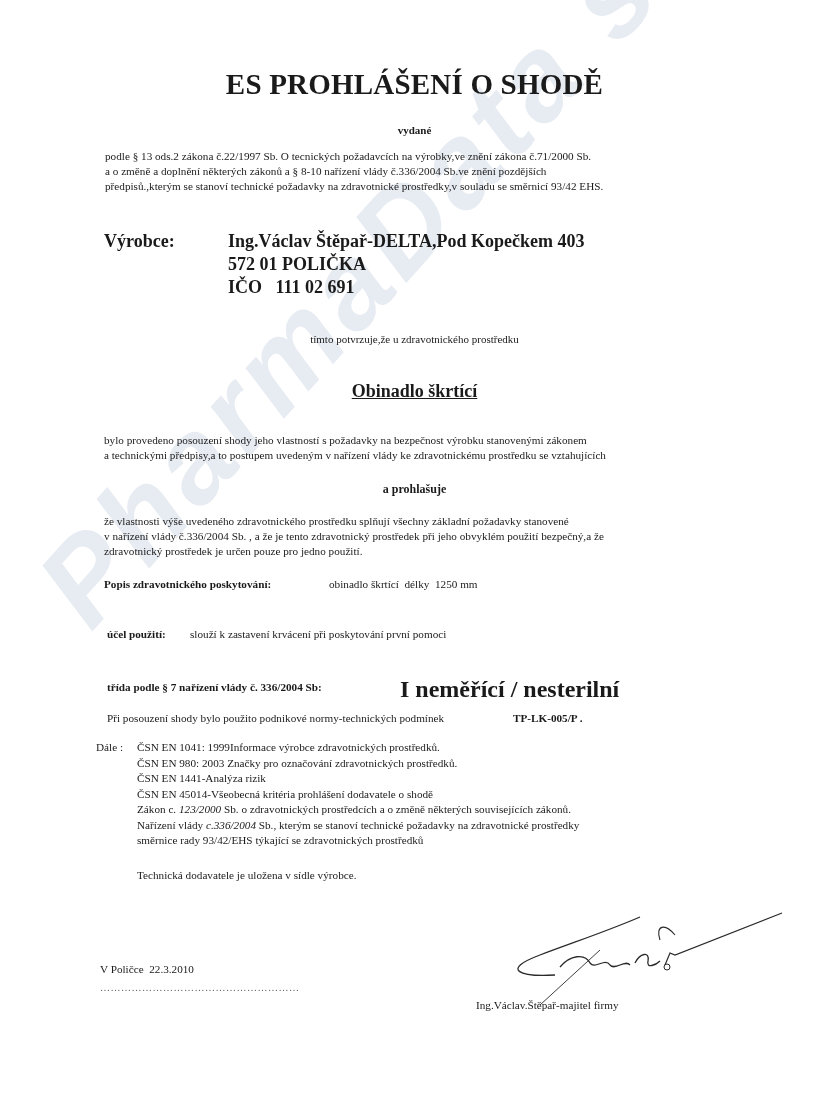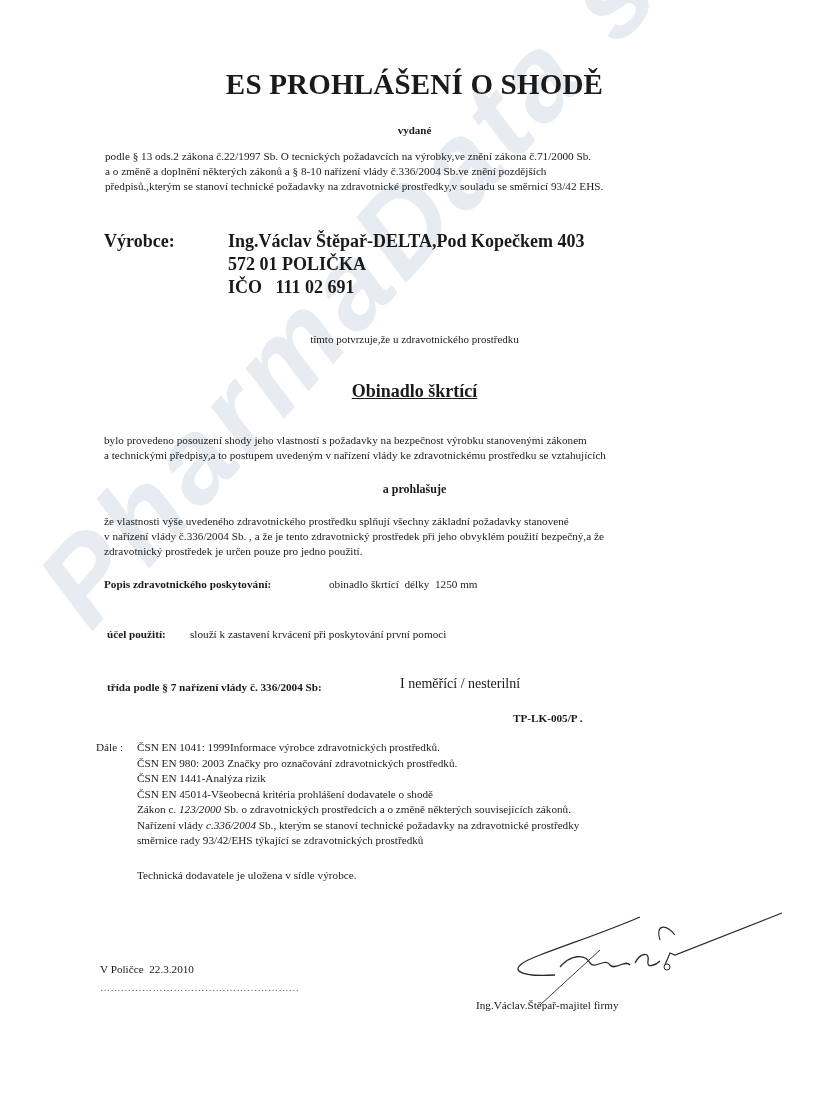--- a/index.html
+++ b/index.html
@@ -11,21 +11,21 @@
                  font-weight: bold; font-style: italic; font-size: 118px; color: #e3e8f0;
                  letter-spacing: 6px; white-space: nowrap; z-index: 0; opacity: 0.85; }
     .content { position: absolute; inset: 0; z-index: 1; border-radius: 7px; }
     .title { left: 0; width: 829px; text-align: center; top: 68px; font-size: 29px; font-weight: bold; letter-spacing: 0.2px; }
     .small-center { left: 0; width: 829px; text-align: center; font-size: 11px; }
     .bold { font-weight: bold; }
     .t11 { font-size: 11.2px; line-height: 15px; }
     .maker-label { left: 104px; top: 231px; font-size: 18px; font-weight: bold; }
     .maker-line { left: 228px; font-size: 18px; font-weight: bold; }
     .product { left: 0; width: 829px; text-align: center; top: 381px; font-size: 18px; font-weight: bold; text-decoration: underline; }
-    .cls-value { left: 400px; top: 676px; font-size: 14px; font-weight: normal; }
+    .cls-value { left: 400px; top: 676px; font-size: 24px; font-weight: bold; }
     .dots { left: 100px; top: 982px; font-size: 10px; letter-spacing: 0.5px; color: #555; }
     .signature { position: absolute; left: 460px; top: 895px; width: 330px; height: 120px; }
   </style>
 </head>
 <body>
 
 <div class="watermark">PharmaData s.r.o.</div>
 
 <div class="content">
 
@@ -56,20 +56,21 @@
 
   <div class="abs t11 bold" style="left:104px; top:577px;">Popis zdravotnického poskytování:</div>
   <div class="abs t11" style="left:329px; top:577px; white-space: pre;">obinadlo škrtící  délky  1250 mm</div>
 
   <div class="abs t11 bold" style="left:107px; top:627px;">účel použití:</div>
   <div class="abs t11" style="left:190px; top:627px;">slouží k zastavení krvácení při poskytování první pomoci</div>
 
   <div class="abs t11 bold" style="left:107px; top:680px;">třída podle § 7 nařízení vlády č. 336/2004 Sb:</div>
   <div class="abs cls-value">I neměřící / nesterilní</div>
 
+  <div class="abs t11" style="left:107px; top:711px;">Při posouzení shody bylo použito podnikové normy-technických podmínek</div>
   <div class="abs t11 bold" style="left:513px; top:711px;">TP-LK-005/P .</div>
 
   <div class="abs t11" style="left:96px; top:740px;">Dále :</div>
   <div id="further-list">
       <div class="abs t11" style="left: 137px; top: 740px;"><span>ČSN EN 1041: 1999Informace výrobce zdravotnických prostředků.</span><i></i><span></span></div>
       <div class="abs t11" style="left: 137px; top: 755.5px;"><span>ČSN EN 980: 2003 Značky pro označování zdravotnických prostředků.</span><i></i><span></span></div>
       <div class="abs t11" style="left: 137px; top: 771px;"><span>ČSN EN 1441-Analýza rizik</span><i></i><span></span></div>
       <div class="abs t11" style="left: 137px; top: 786.5px;"><span>ČSN EN 45014-Všeobecná kritéria prohlášení dodavatele o shodě</span><i></i><span></span></div>
       <div class="abs t11" style="left: 137px; top: 802px;"><span>Zákon c. </span><i>123/2000</i><span> Sb. o zdravotnických prostředcích a o změně některých souvisejících zákonů.</span></div>
       <div class="abs t11" style="left: 137px; top: 817.5px;"><span>Nařízení vlády </span><i>c.336/2004</i><span> Sb., kterým se stanoví technické požadavky na zdravotnické prostředky</span></div>

